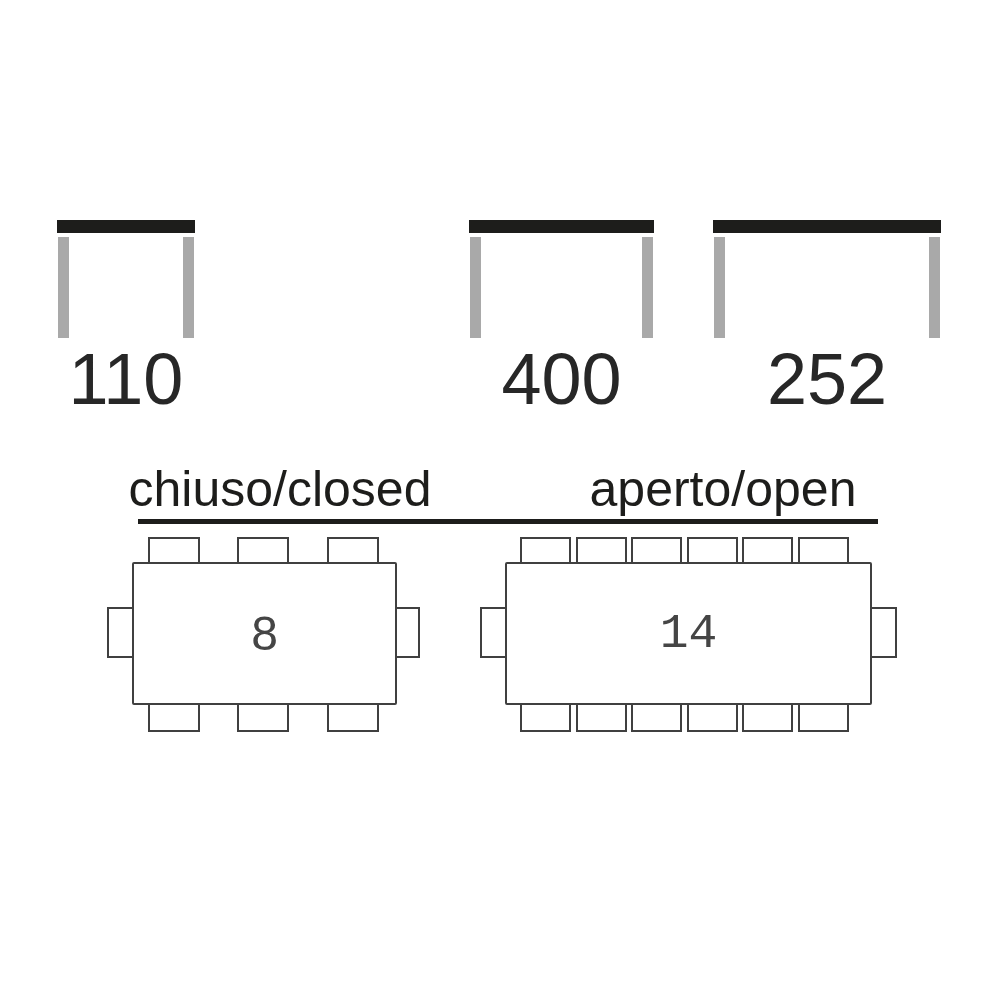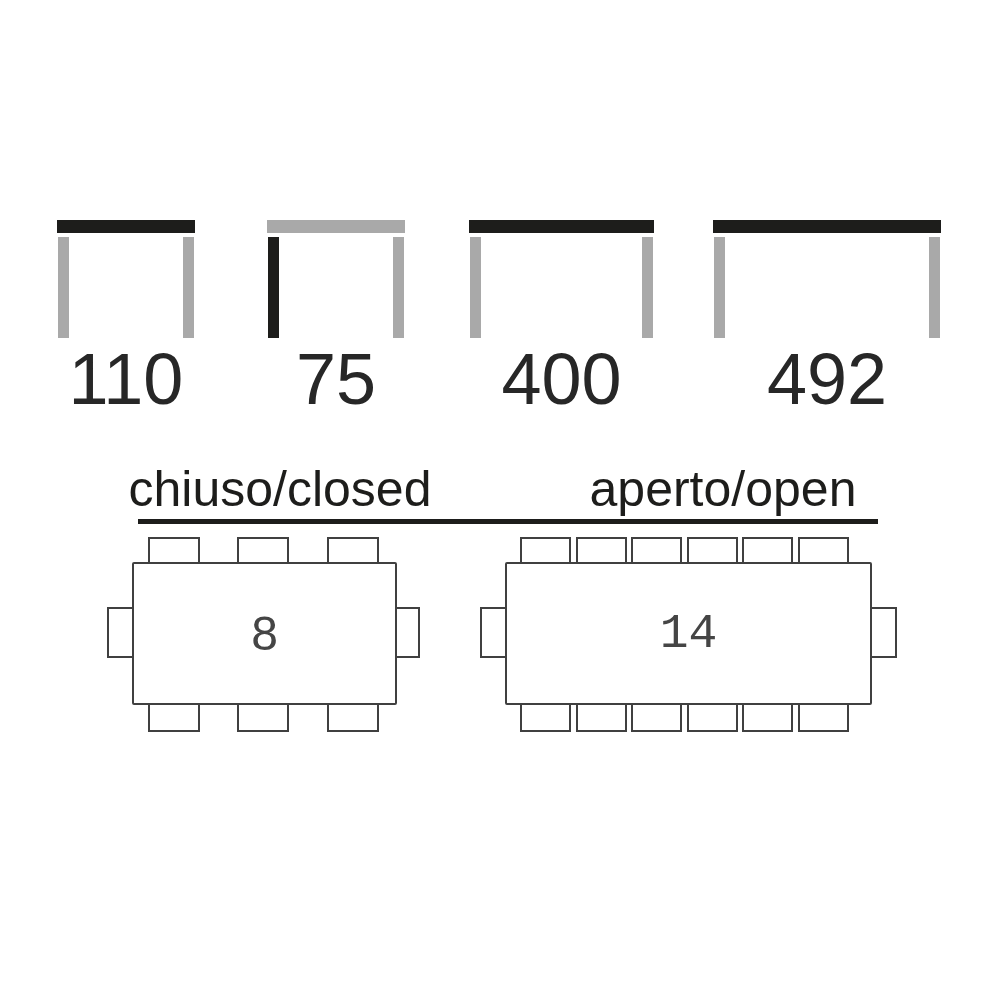--- a/index.html
+++ b/index.html
@@ -62,39 +62,33 @@
 
 <div id="canvas">
 
   <div class="sideview" style="left:57px;width:138px;">
     <div class="sv-bar c-black"></div>
     <div class="sv-leg left c-gray"></div>
     <div class="sv-leg right c-gray"></div>
     <div class="sv-value">110</div>
   </div>
 
-  <div class="sideview" style="left:267px;width:138px;">
-    <div class="sv-bar c-gray"></div>
-    <div class="sv-leg left c-black"></div>
-    <div class="sv-leg right c-gray"></div>
-    <div class="sv-value">75</div>
-  </div>
 
   <div class="sideview" style="left:469px;width:185px;">
     <div class="sv-bar c-black"></div>
     <div class="sv-leg left c-gray"></div>
     <div class="sv-leg right c-gray"></div>
     <div class="sv-value">400</div>
   </div>
 
   <div class="sideview" style="left:713px;width:228px;">
     <div class="sv-bar c-black"></div>
     <div class="sv-leg left c-gray"></div>
     <div class="sv-leg right c-gray"></div>
-    <div class="sv-value">492</div>
+    <div class="sv-value">252</div>
   </div>
 
   <div class="section-label" id="label-open">aperto/open</div>
   <div class="section-label" id="label-closed">chiuso/closed</div>
   <div id="rule-line"></div>
 
   <div class="plan" id="plan-closed">
     <div class="chair t t1"></div>
     <div class="chair t t2"></div>
     <div class="chair t t3"></div>

